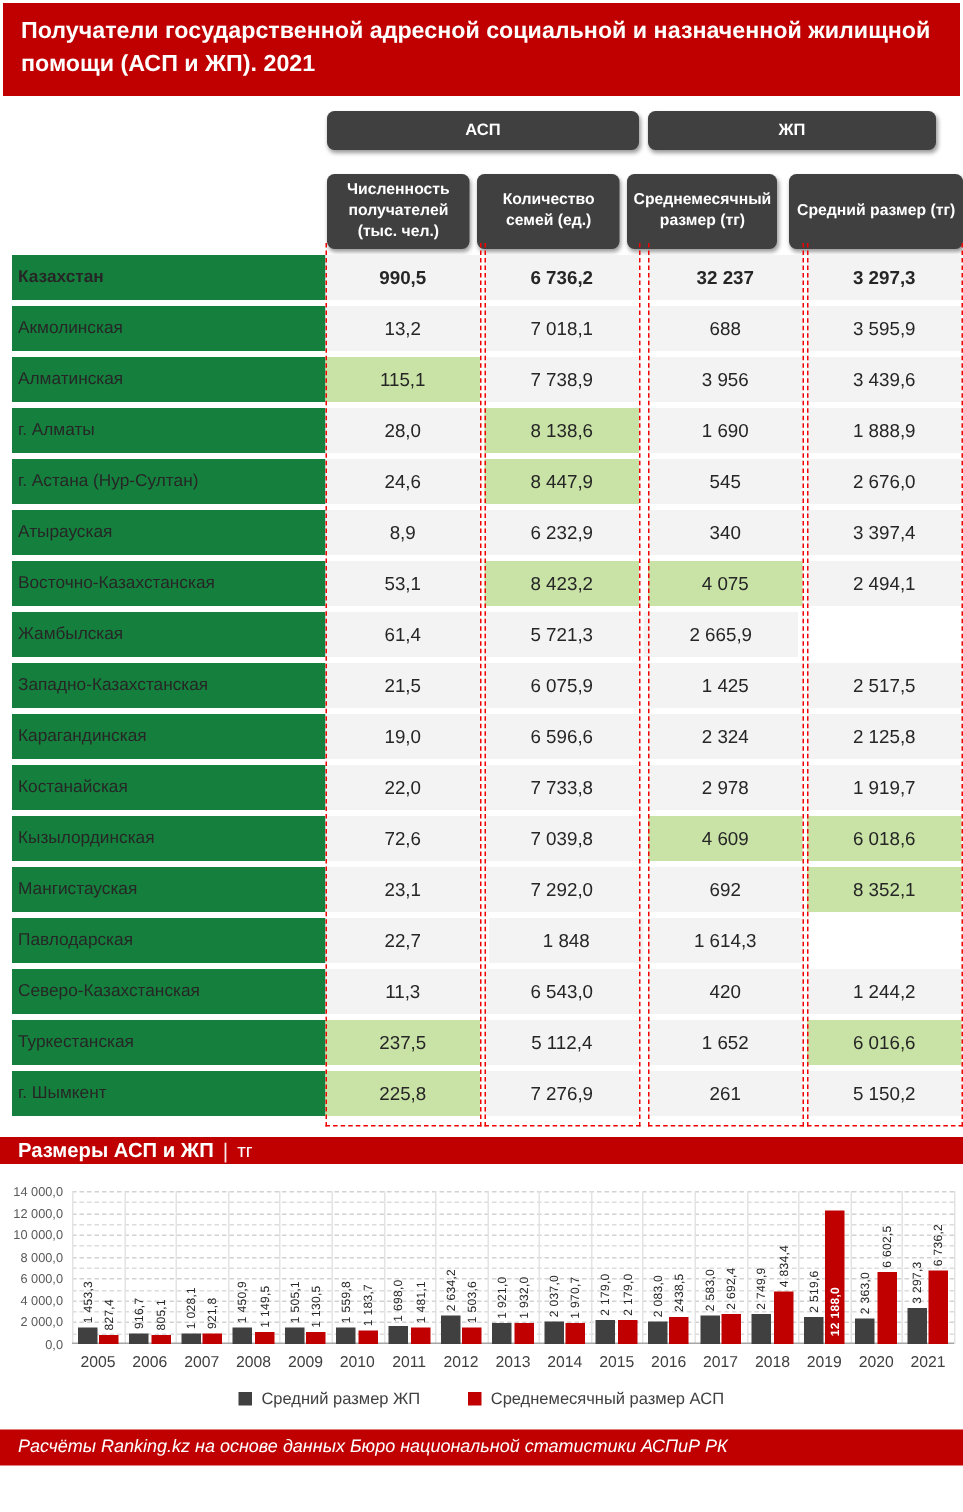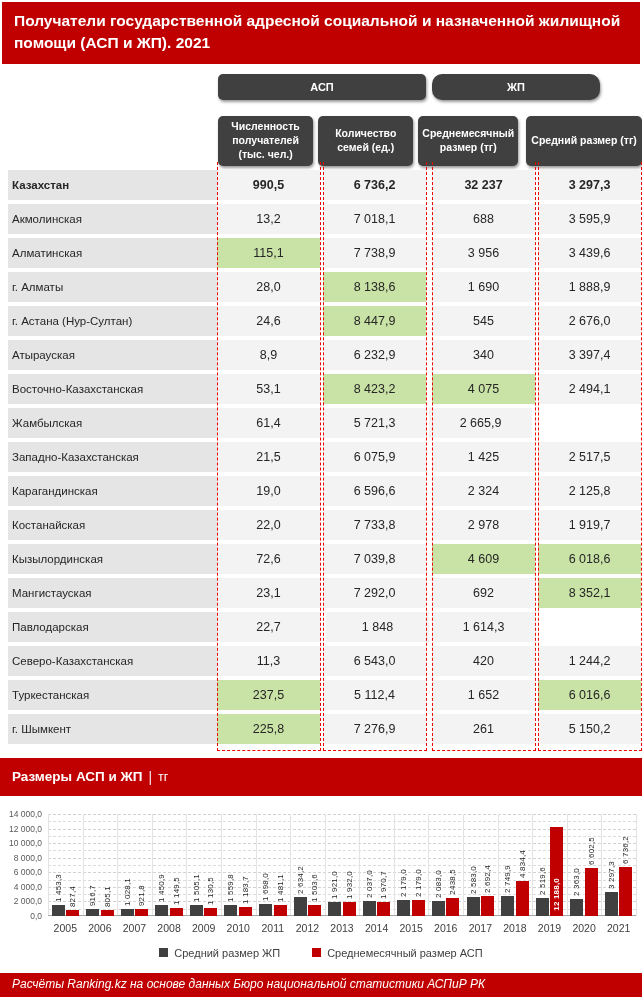--- a/index.html
+++ b/index.html
@@ -17,33 +17,33 @@
   .hdr{padding-left:218px;display:flex;}
   .hdr-groups{margin-top:10px;}
   .box{
     background:#404040;color:#fff;border-radius:5px;
     box-shadow:1px 2px 3px rgba(0,0,0,.4);
     display:flex;align-items:center;justify-content:center;text-align:center;
     box-sizing:border-box;
   }
   .gbox{height:26px;font-size:11px;font-weight:bold;}
   .gbox.g0{width:208px;margin-right:6px;}
-  .gbox.g1{width:168px;border-radius:10px;}
+  .gbox.g1{width:192px;}
   .hdr-subs{margin-top:16px;}
   .sbox{height:50px;font-size:10.5px;font-weight:bold;line-height:1.3;padding:2px 4px;}
   .sbox.s0{width:101px;margin-right:5px;}
   .sbox.s1{width:101px;margin-right:8px;}
   .sbox.s2{width:101px;margin-right:5px;}
   .sbox.s3{width:123px;}
   
   .tbody{position:relative;margin-top:4px;padding:0 0 4px 8px;}
   .trow{display:flex;height:30px;margin-bottom:4px;}
   .trow.bold{font-weight:bold;}
   .tregion{
-    width:209px;background:#e5e5e5;display:flex;align-items:center;
+    width:209px;background:#15803d;display:flex;align-items:center;
     padding-left:4px;box-sizing:border-box;font-size:11.5px;
   }
   .tcell{
     width:103px;background:#F3F3F3;display:flex;align-items:center;
     justify-content:center;font-size:12.5px;box-sizing:border-box;
   }
   .tcell.c0{margin-left:0;}
   .tcell.c1{margin-left:3px;}
   .tcell.c2{margin-left:6px;}
   .tcell.c3{margin-left:3px;}
@@ -52,21 +52,21 @@
     position:absolute;top:-8px;bottom:1px;width:104px;box-sizing:border-box;
     border-left:1.4px dashed #F00000;border-right:1.4px dashed #F00000;
     border-bottom:1.4px dashed #F00000;pointer-events:none;z-index:2;
   }
   .col-dash.d0{left:217px;}
   .col-dash.d1{left:323px;}
   .col-dash.d2{left:432px;}
   .col-dash.d3{left:538px;}
   
   .section-bar{
-    margin-top:6px;background:#C00000;color:#fff;height:38px;
+    margin-top:6px;background:#C00000;color:#fff;height:18px;
     display:flex;align-items:center;padding-left:12px;box-sizing:border-box;
   }
   .section-bar .stitle{font-size:13.5px;font-weight:bold;}
   .section-bar .sep{font-weight:300;margin:0 6px;font-size:14px;opacity:.9;}
   .section-bar .sunit{font-size:12.5px;font-weight:normal;}
   .chart{position:relative;width:642px;height:130px;margin-top:14px;}
   .plot{position:absolute;left:48px;top:4px;width:588px;height:102px;}
   .grid{position:absolute;left:0;right:0;height:0;border-top:1px dashed #DCDCDC;}
   .grid.major{border-top-color:#D2D2D2;}
   .vline{position:absolute;top:0;bottom:0;width:0;border-left:1px solid #E3E3E3;}

